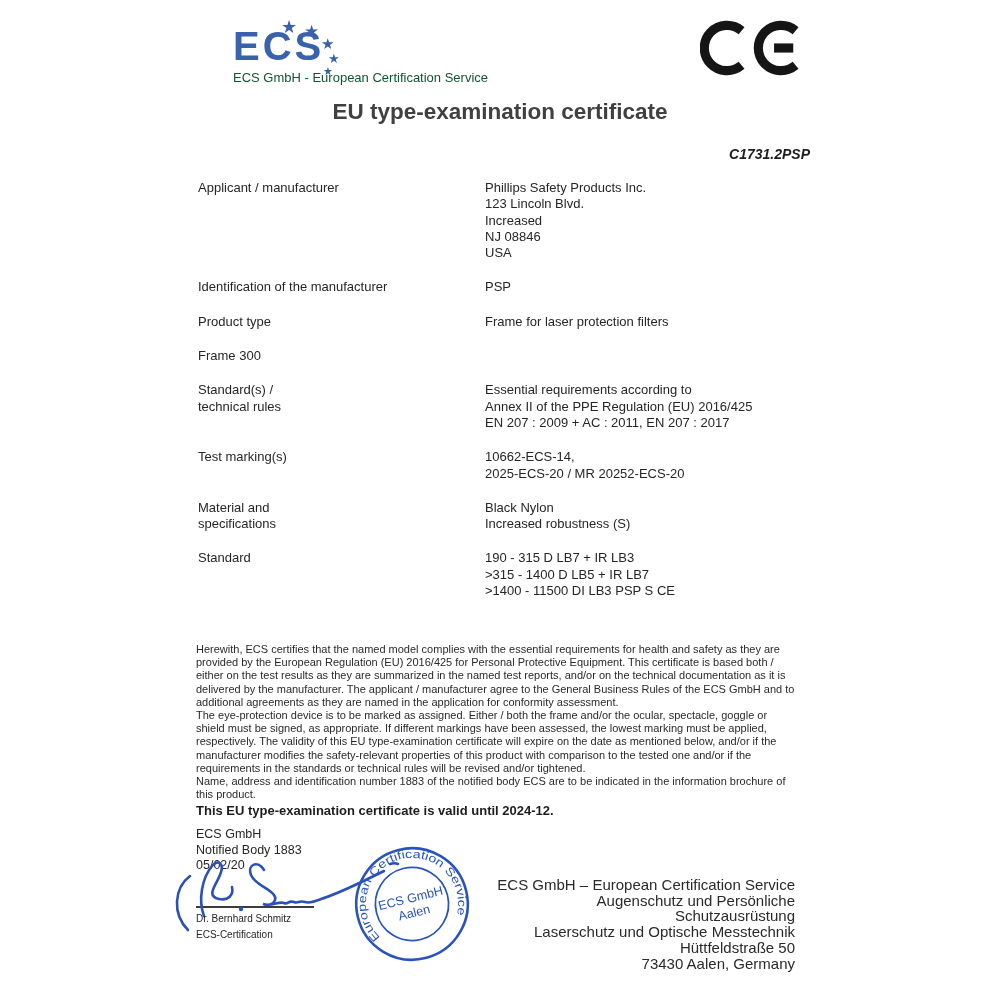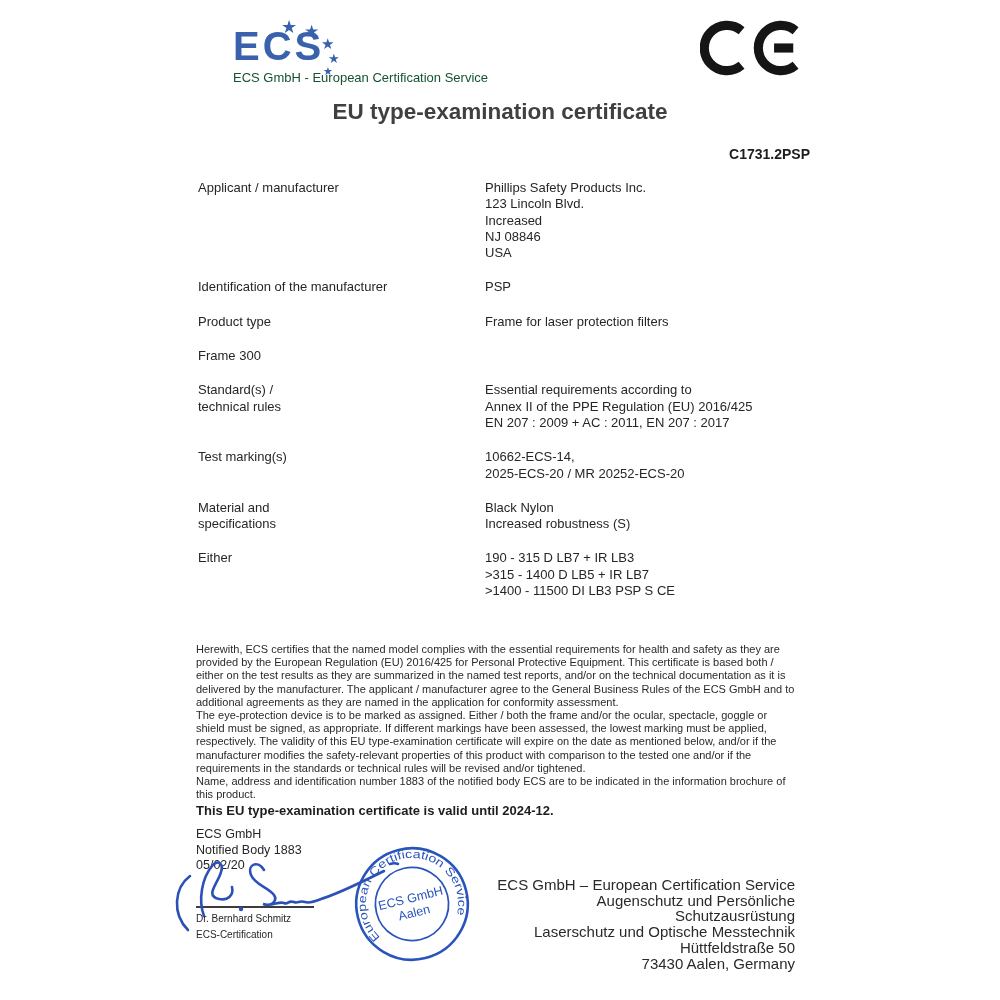--- a/index.html
+++ b/index.html
@@ -17,21 +17,21 @@
   .star.s4{left:95px;top:40px;font-size:13px;}
   .star.s5{left:90px;top:54px;font-size:11px;}
   .logo-subtitle{position:absolute;left:0;top:58px;font-size:13px;color:#14532d;white-space:nowrap;}
 
   .ce{position:absolute;left:700px;top:14px;width:115px;height:68px;}
   .ce svg{width:115px;height:68px;}
 
   .title{position:absolute;left:0;top:99px;width:1000px;text-align:center;
          font-size:22.5px;font-weight:bold;color:#404040;}
   .cert-no{position:absolute;left:510px;top:146px;width:300px;text-align:right;
-           font-size:14px;font-weight:bold;color:#1d1d1d;}
+           font-size:14px;font-weight:bold;color:#1d1d1d;font-style:italic;}
 
   
   .fields{position:absolute;left:198px;top:180px;width:612px;}
   .frow{display:grid;grid-template-columns:287px 1fr;margin-bottom:18px;}
   .frow .cellline{font-size:13px;line-height:16.3px;}
 
   
   .legal{position:absolute;left:196px;top:643px;width:601px;}
   .legal p{margin:0;font-size:11px;line-height:13.2px;color:#2a2a2a;}
 
@@ -144,21 +144,21 @@
         <div class="cellline">specifications</div>
       </div>
       <div class="fvalue">
         <div class="cellline">Black Nylon</div>
         <div class="cellline">Increased robustness (S)</div>
       </div>
     </div>
 
     <div class="frow">
       <div class="flabel">
-        <div class="cellline">Either</div>
+        <div class="cellline">Standard</div>
       </div>
       <div class="fvalue">
         <div class="cellline">190 - 315 D LB7 + IR LB3</div>
         <div class="cellline">&gt;315 - 1400 D LB5 + IR LB7</div>
         <div class="cellline">&gt;1400 - 11500 DI LB3 PSP S CE</div>
       </div>
     </div>
 
   </div>
 

